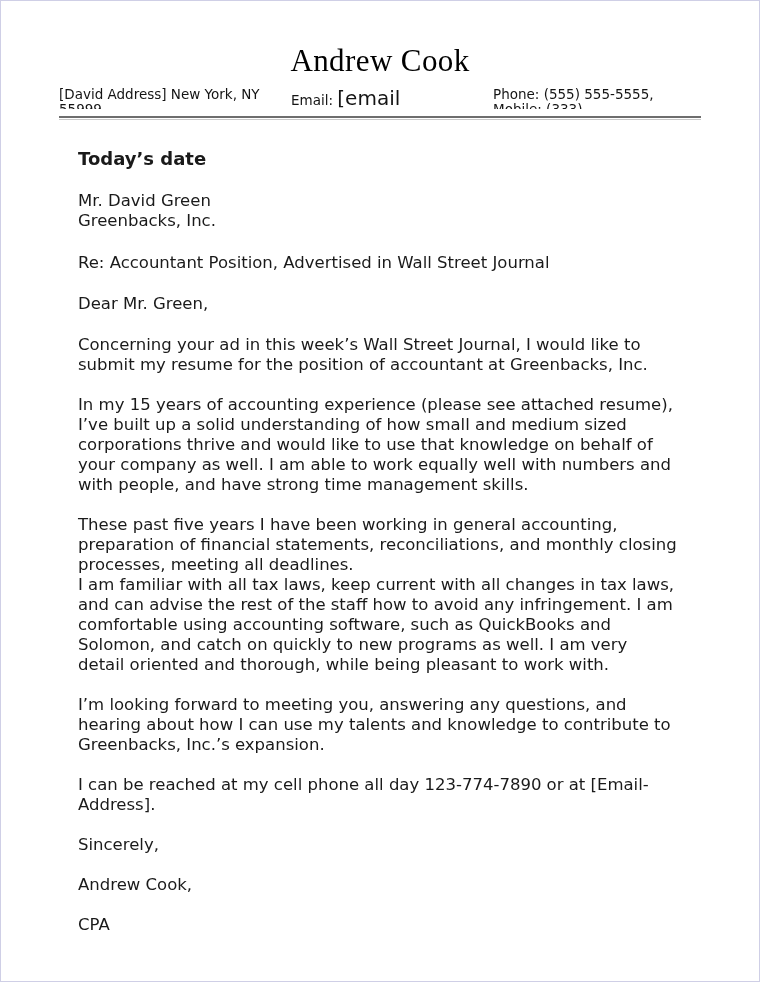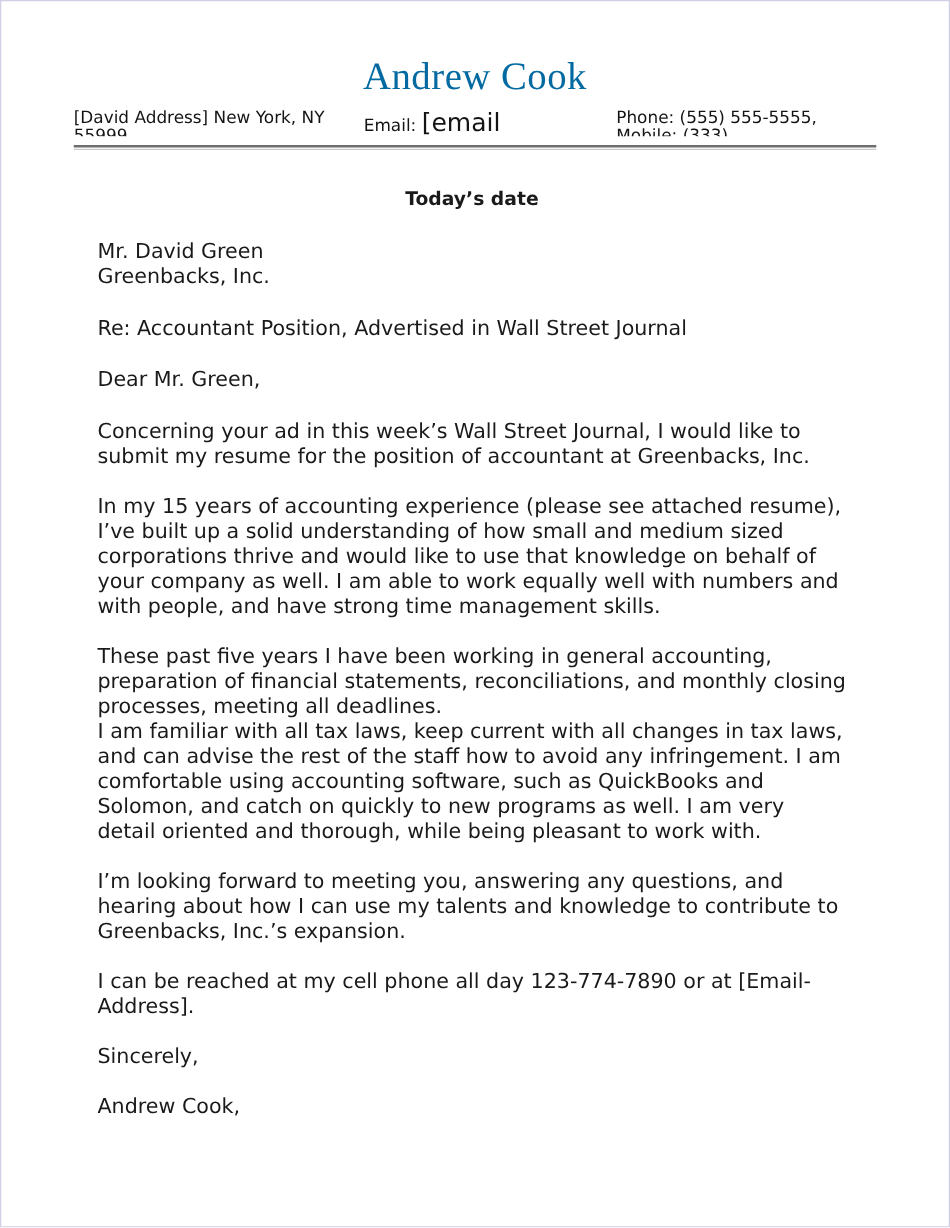--- a/index.html
+++ b/index.html
@@ -29,21 +29,21 @@
     width: 642px;
   }
 
   .letterhead-name {
     font-family: "Liberation Serif", "DejaVu Serif", serif;
     font-size: 31px;
     font-weight: 400;
     text-align: center;
     letter-spacing: 0.4px;
     line-height: 1.05;
-    color: #0369a1;
+    color: #000000;
   }
 
   .letterhead-contact {
     display: flex;
     align-items: flex-start;
     margin-top: 9px;
     height: 22px;
     overflow: hidden;
   }
 
@@ -91,23 +91,23 @@
     position: absolute;
     left: 77px;
     top: 148px;
     width: 600px;
     font-size: 16.5px;
     line-height: 20px;
     color: #1a1a1a;
   }
 
   .date-line {
-    text-align: center;
+    text-align: left;
     font-weight: bold;
-    font-size: 15px;
+    font-size: 18px;
     margin: 0 0 22px 0;
     padding-right: 1px;
   }
 
   .addressee {
     margin: 0 0 22px 0;
   }
 
   .addressee div {
     line-height: 20px;
@@ -192,16 +192,17 @@
     <div class="body-para">I am familiar with all tax laws, keep current with all changes in tax laws, and can advise the rest of the staff how to avoid any infringement. I am comfortable using accounting software, such as QuickBooks and Solomon, and catch on quickly to new programs as well. I am very detail oriented and thorough, while being pleasant to work with.</div>
 
     <div class="body-para">I’m looking forward to meeting you, answering any questions, and hearing about how I can use my talents and knowledge to contribute to Greenbacks, Inc.’s expansion.</div>
 
     <div class="body-para">I can be reached at my cell phone all day 123-774-7890 or at [Email-Address].</div>
 
     <div class="sign-off">Sincerely,</div>
 
     <div class="sign-name">Andrew Cook,</div>
 
+    <div class="sign-credential">CPA</div>
 
   </div>
 
 </div>
 
 </body></html>

